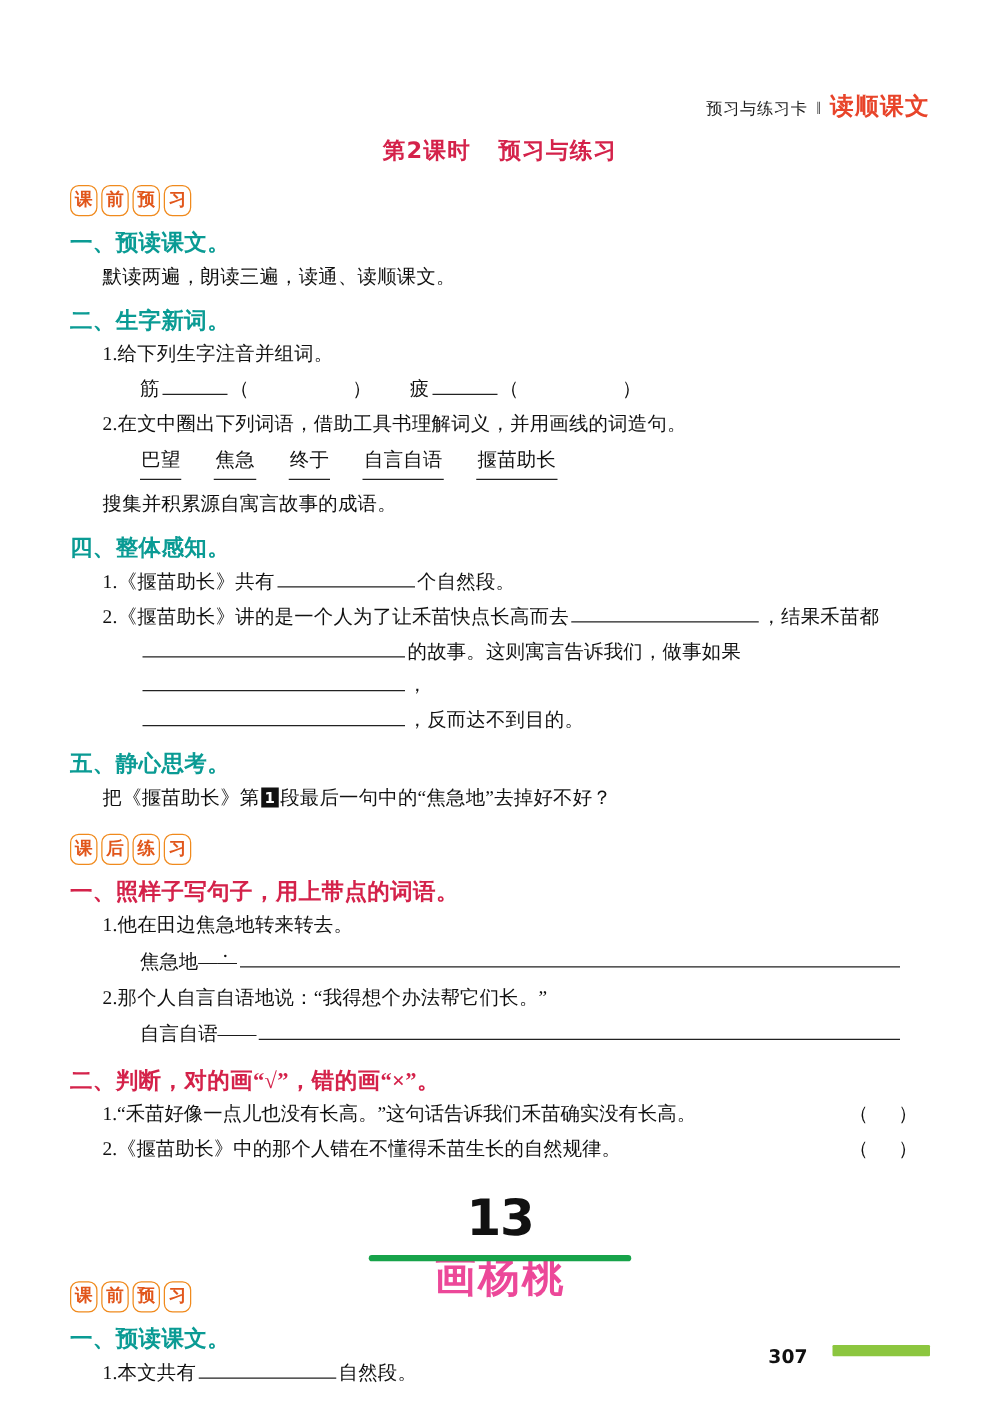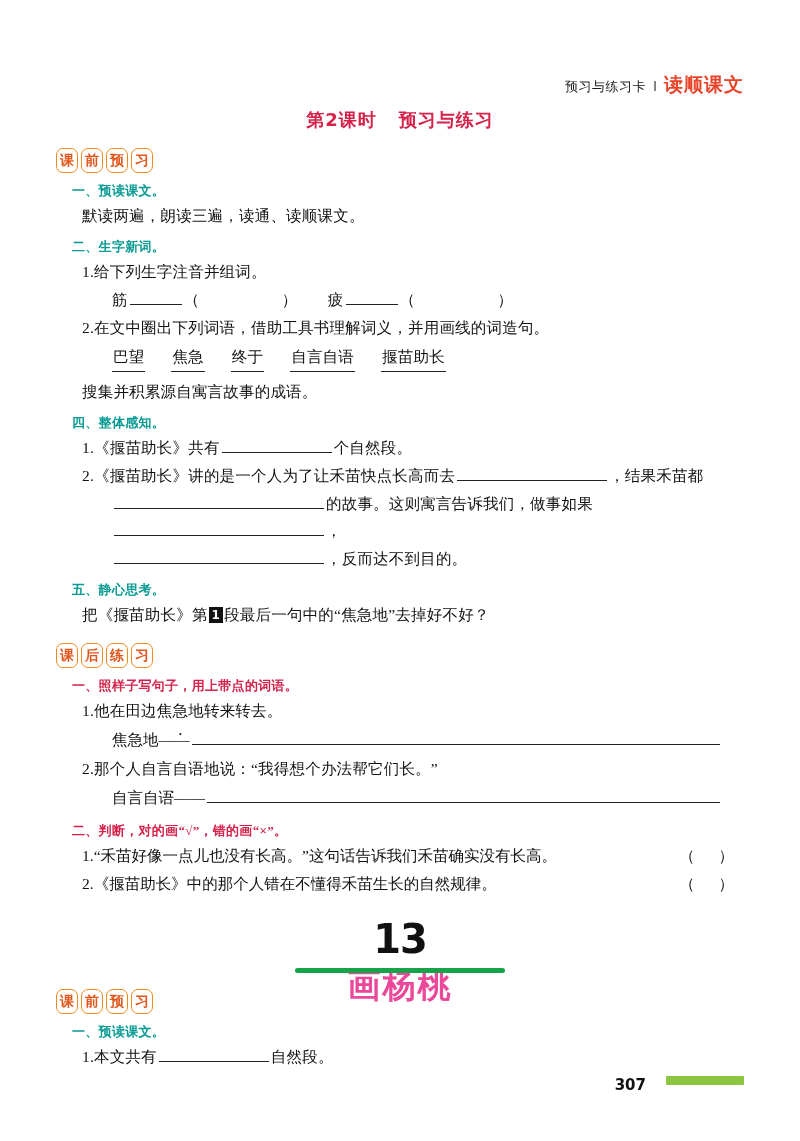--- a/index.html
+++ b/index.html
@@ -85,22 +85,22 @@
     padding: 4px 3px 5px 3px;
     background: #fff;
     font-family: "DejaVu Sans", sans-serif;
   }
 
   
   .block { margin-top: 6px; }
   .q-head {
     color: #0a9b94;
     font-weight: bold;
-    font-size: 13px;
-    margin: 9px 0 2px 16px;
+    font-size: 18px;
+    margin: 9px 0 2px 0;
     letter-spacing: 0.3px;
   }
   .q-head.red {
     color: #d4224a;
   }
   .line {
     font-size: 15.5px;
     line-height: 1.75;
     margin: 1px 0;
     padding-left: 26px;

